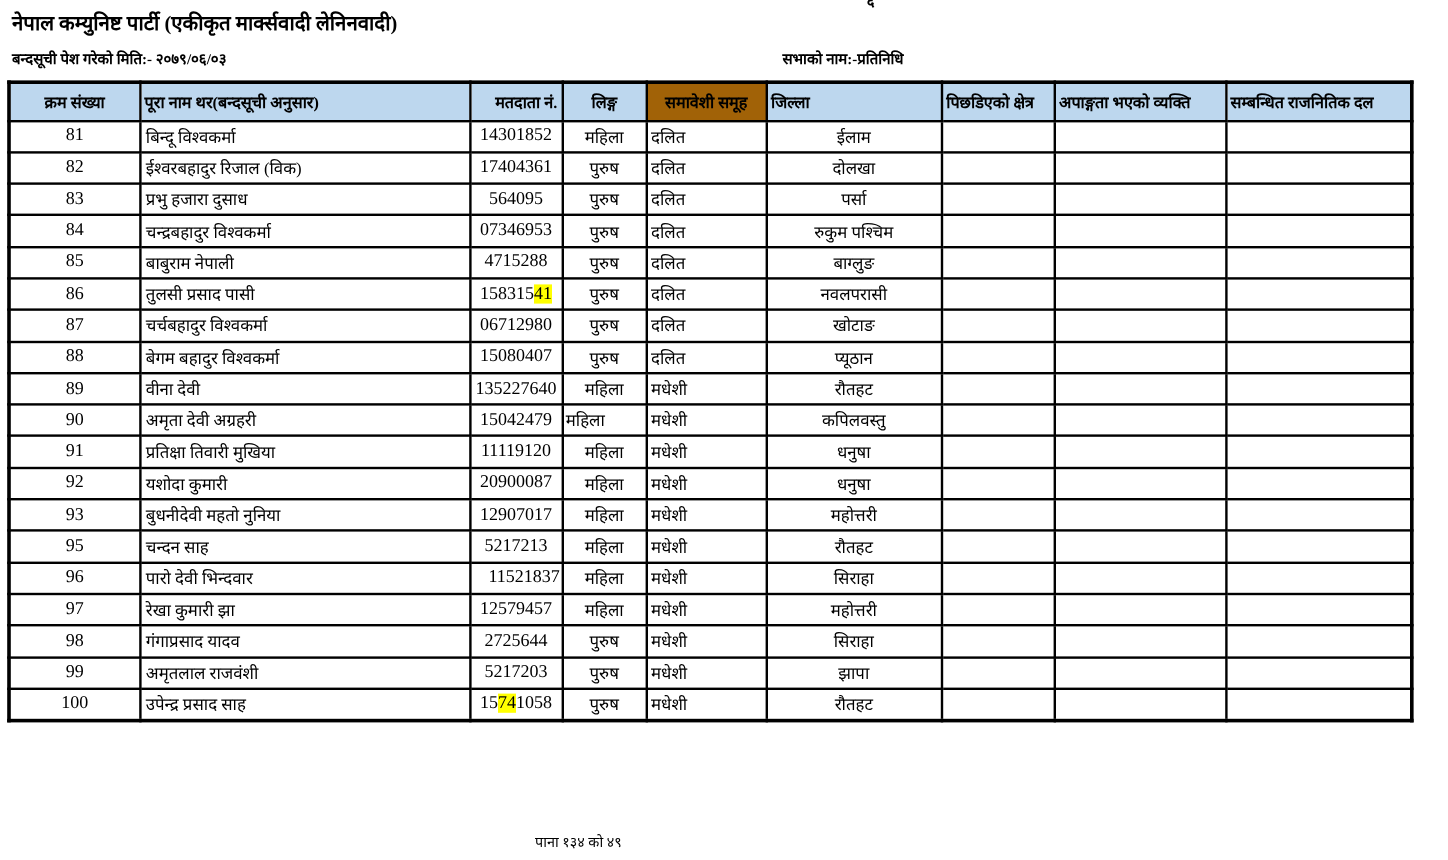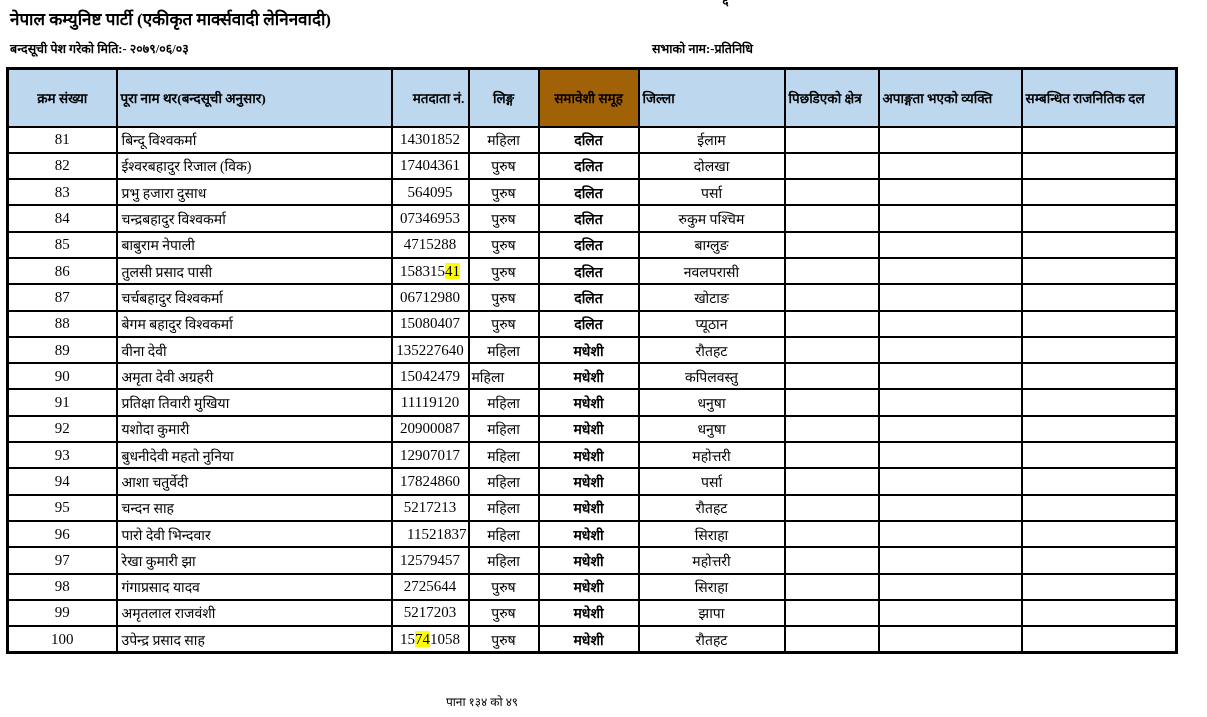--- a/index.html
+++ b/index.html
@@ -36,36 +36,36 @@
     width: 1169px;
     border: 3px solid #000;
   }
   .roster th, .roster td {
     border: 2px solid #000;
     overflow: hidden; white-space: nowrap;
     padding: 1px 3px;
     vertical-align: middle;
   }
   .roster th {
-    height: 58px;
+    height: 32px;
     font-size: 13.5px; font-weight: bold;
     text-align: left;
   }
   .roster td { height: 26.3px; font-size: 14px; }
 
   
   .roster th.h-center { text-align: center; }
   .roster th.h-right  { text-align: right; }
 
   
   .roster td.c-sn       { text-align: center; font-size: 15px; }
   .roster td.c-name     { text-align: left; padding-left: 4px; }
   .roster td.c-voter    { text-align: center; font-size: 15px; }
   .roster td.c-gender   { text-align: center; }
-  .roster td.c-group    { text-align: center; font-weight: bold; }
+  .roster td.c-group    { text-align: left; }
   .roster td.c-district { text-align: center; }
   .roster td.c-empty    { text-align: center; }
 
   .roster td.align-left  { text-align: left; padding-left: 2px; }
   .roster td.align-right { text-align: right; padding-right: 1px; }
 
   .roster mark { background: #FFFF00; color: inherit; padding: 0; }
 
   .page-footer {
     position: absolute; left: 0; top: 693px; width: 964px;
@@ -250,31 +250,20 @@
           <td class="c-name">बुधनीदेवी महतो नुनिया</td>
           <td class="c-voter">12907017</td>
           <td class="c-gender">महिला</td>
           <td class="c-group">मधेशी</td>
           <td class="c-district">महोत्तरी</td>
           <td class="c-empty"></td>
           <td class="c-empty"></td>
           <td class="c-empty"></td>
         </tr>
         <tr>
-          <td class="c-sn">94</td>
-          <td class="c-name">आशा चतुर्वेदी</td>
-          <td class="c-voter">17824860</td>
-          <td class="c-gender">महिला</td>
-          <td class="c-group">मधेशी</td>
-          <td class="c-district">पर्सा</td>
-          <td class="c-empty"></td>
-          <td class="c-empty"></td>
-          <td class="c-empty"></td>
-        </tr>
-        <tr>
           <td class="c-sn">95</td>
           <td class="c-name">चन्दन साह</td>
           <td class="c-voter">5217213</td>
           <td class="c-gender">महिला</td>
           <td class="c-group">मधेशी</td>
           <td class="c-district">रौतहट</td>
           <td class="c-empty"></td>
           <td class="c-empty"></td>
           <td class="c-empty"></td>
         </tr>

